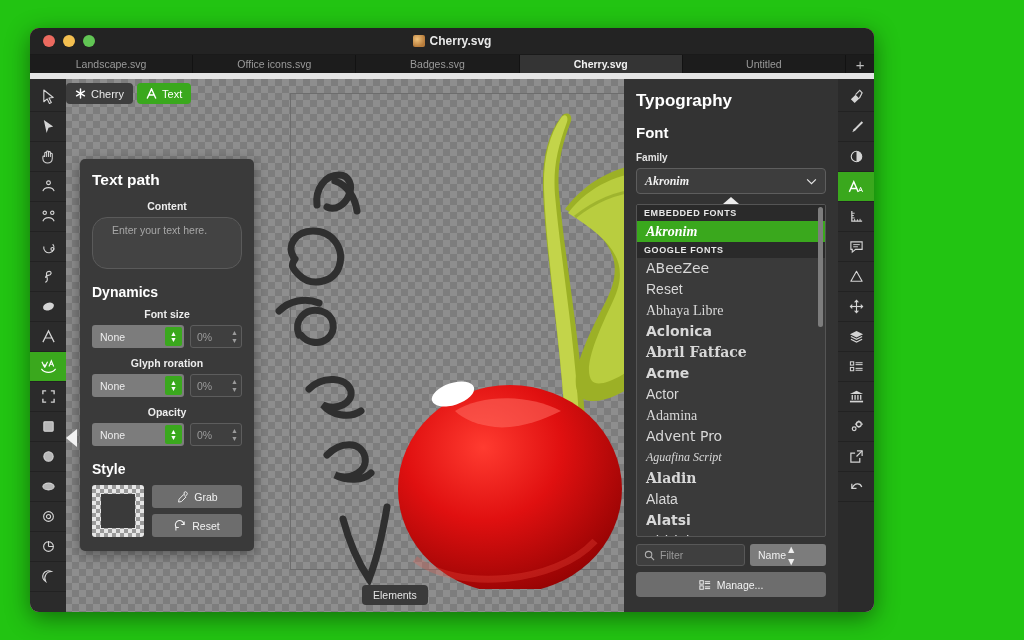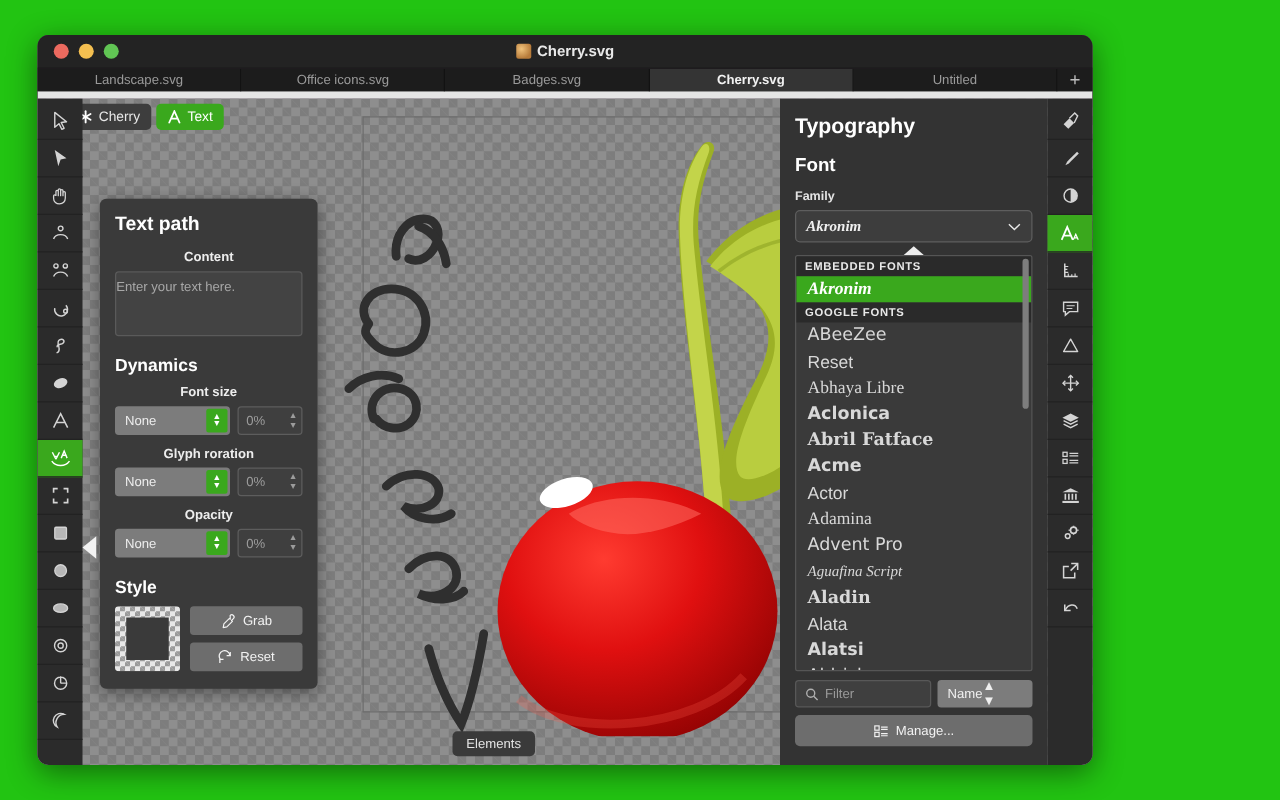--- a/index.html
+++ b/index.html
@@ -9,21 +9,21 @@
     background:#22c412;
     position:relative;
   }
   .desktop{
     position:absolute; inset:0;
     background:#22c412;
   }
   
   .window{
     position:absolute; left:30px; top:28px; width:844px; height:584px;
-    background:#701a75;
+    background:#ec4899;
     border-radius:9px;
     overflow:hidden;
     box-shadow:0 6px 24px rgba(0,0,0,.45);
   }
   .titlebar{
     height:27px; background:#232323;
     display:flex; align-items:center; position:relative;
     border-bottom:1px solid #1a1a1a;
   }
   .traffic{ display:flex; gap:8px; padding-left:13px; }
@@ -103,22 +103,22 @@
   
   .panel-left{
     position:absolute; left:50px; top:80px; width:174px;
     background:#3a3a3a; border-radius:5px; z-index:5;
     padding:12px 12px 14px 12px;
     box-shadow:0 3px 14px rgba(0,0,0,.4);
   }
   .panel-title{ font-size:15.5px; color:#fff; font-weight:bold; margin-bottom:11px; }
   .field-label{ font-size:10.5px; color:#ededed; font-weight:bold; margin-bottom:5px;text-align:center; }
   .textarea{
-    background:#434343; border:1px solid #5a5a5a; border-radius:3px;
-    height:52px; padding:6px 0; font-size:10.5px; color:#a7a7a7;
+    background:#434343; border:1px solid #5a5a5a; border-radius:15px;
+    height:52px; padding:6px 19px; font-size:10.5px; color:#a7a7a7;
   }
   .sect-head{ font-size:14px; color:#fff; font-weight:bold; margin:15px 0 8px 0; }
   .row{ display:flex; gap:6px; align-items:center; margin-bottom:9px; }
   .select{
     flex:1; height:23px; background:#7c7c7c; border-radius:3px;
     display:flex; align-items:center; position:relative;
     padding-left:8px; font-size:10.5px; color:#ededed;
   }
   .select .stepper{
     position:absolute; right:2px; top:2px; width:17px; height:19px;
@@ -269,21 +269,21 @@
             <path d="M62 366 C76 352 96 352 100 368 C103 382 86 392 70 386 C82 392 98 392 106 384"></path>
             <path d="M44 300 C58 286 82 288 86 302 C88 314 72 322 58 316 C66 326 84 330 96 322"></path>
             <path d="M34 246 C28 232 40 218 56 222 C70 226 72 242 62 250 C54 256 42 254 36 246"></path>
             <path d="M14 222 C24 212 40 208 54 214"></path>
             <path d="M30 170 C20 158 30 142 48 142 C68 142 80 160 74 178 C68 194 46 198 34 186 C26 178 26 176 30 170"></path>
             <path d="M52 116 C50 100 60 86 74 86 C84 86 88 96 84 106 C80 116 70 122 62 118"></path>
             <path d="M70 92 C82 96 90 108 92 122"></path>
           </g>
         </svg>
 
-        <div style="position:absolute;left:24px;top:4px;display:flex;gap:4px;z-index:6;">
+        <div style="position:absolute;left:36px;top:4px;display:flex;gap:4px;z-index:6;">
           <div style="background:#3d3d3d;border-radius:4px;height:21px;display:flex;align-items:center;gap:5px;padding:0 9px;font-size:11px;color:#e8e8e8;">
             <svg width="11" height="11" viewBox="0 0 12 12">
               <g stroke="#ffffff" stroke-width="1.6" stroke-linecap="round">
                 <line x1="6" y1="1" x2="6" y2="11"></line>
                   <line x1="1.7" y1="3.5" x2="10.3" y2="8.5"></line>
                 <line x1="1.7" y1="8.5" x2="10.3" y2="3.5"></line>
               </g>
             </svg>
             <span>Cherry</span>
           </div>

